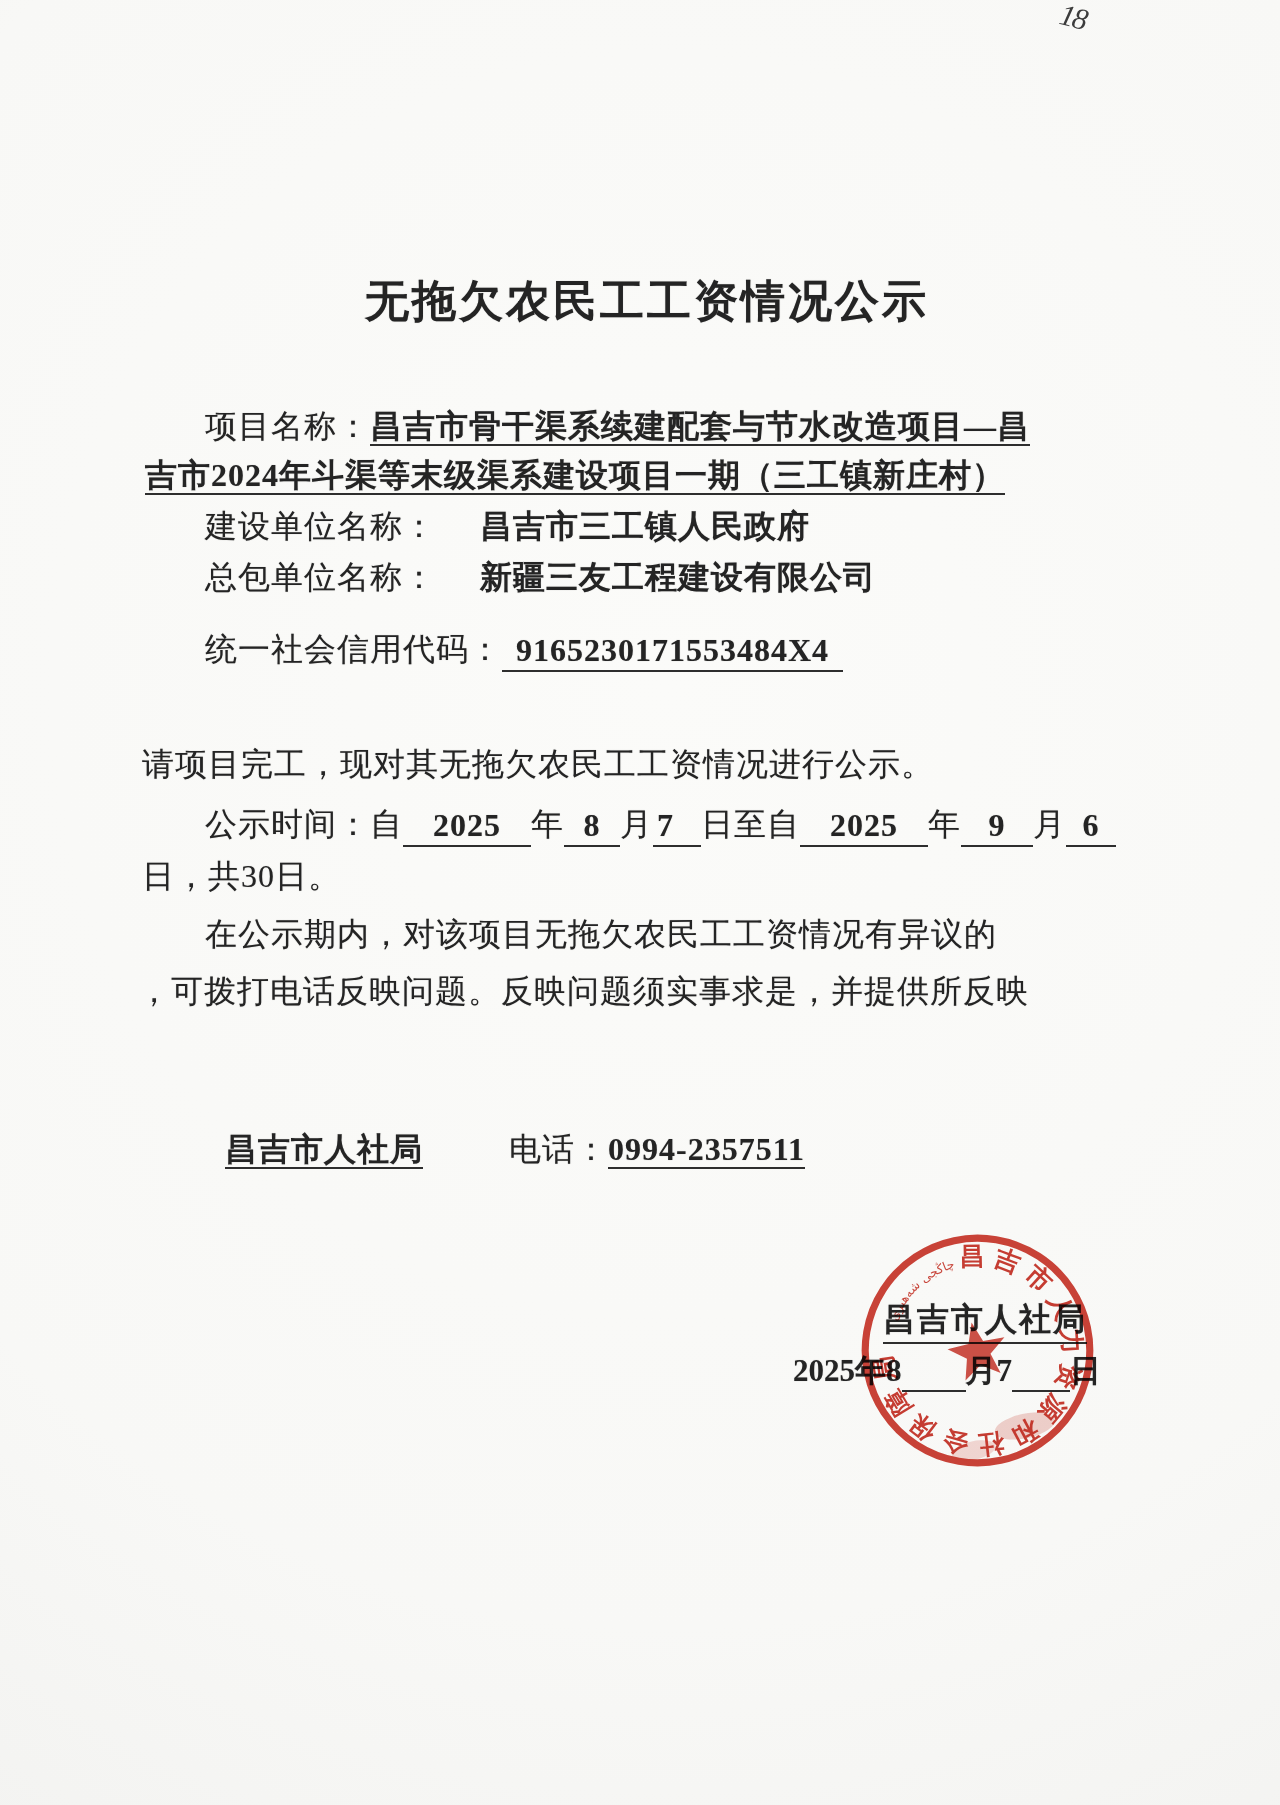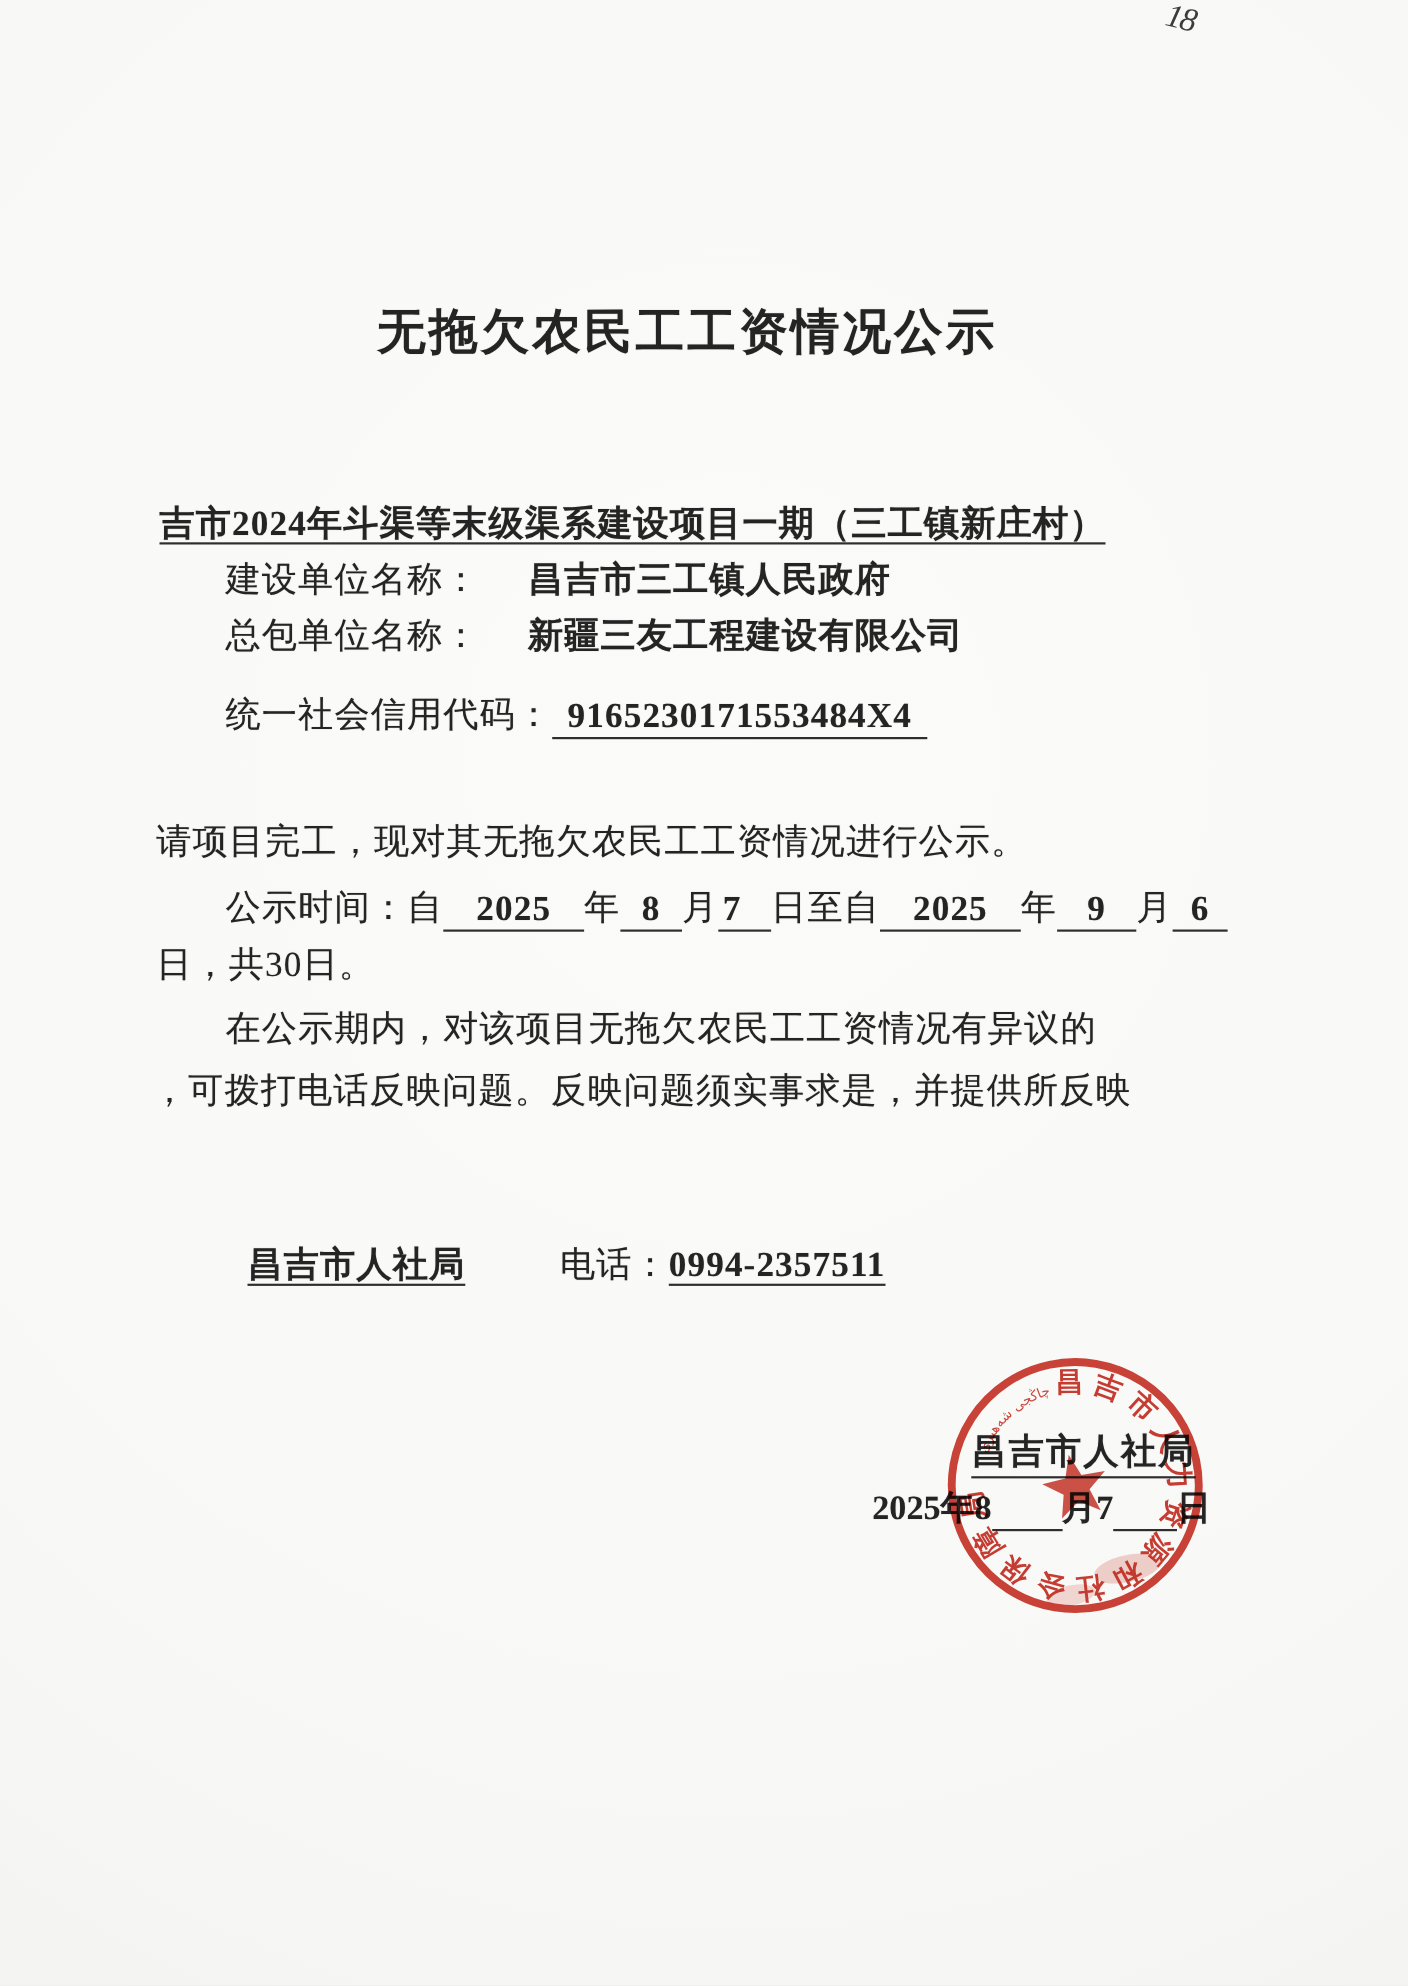--- a/index.html
+++ b/index.html
@@ -43,22 +43,25 @@
   }
   .seal-date .blank{font-weight:bold;}
 </style>
 </head>
 <body>
 
 <div class="page">
 
   <div class="corner-note">18</div>
 
-  <div class="txt title" style="top:272px;">无拖欠农民工工资情况公示</div>
+  <div class="txt title" style="top:272px;padding-left:22px;">无拖欠农民工工资情况公示</div>
 
+  <div class="txt" style="left:205px;top:405px;">
+    <span>项目名称：</span><span class="u fill">昌吉市骨干渠系续建配套与节水改造项目—昌</span>
+  </div>
   <div class="txt" style="left:145px;top:454px;">
     <span class="u fill">吉市2024年斗渠等末级渠系建设项目一期（三工镇新庄村）</span>
   </div>
 
   <div class="txt" style="left:205px;top:505px;">
     <span>建设单位名称：</span><span class="gap" style="width:44px;"></span><span class="fill">昌吉市三工镇人民政府</span>
   </div>
 
   <div class="txt" style="left:205px;top:556px;">
     <span>总包单位名称：</span><span class="gap" style="width:44px;"></span><span class="fill">新疆三友工程建设有限公司</span>

